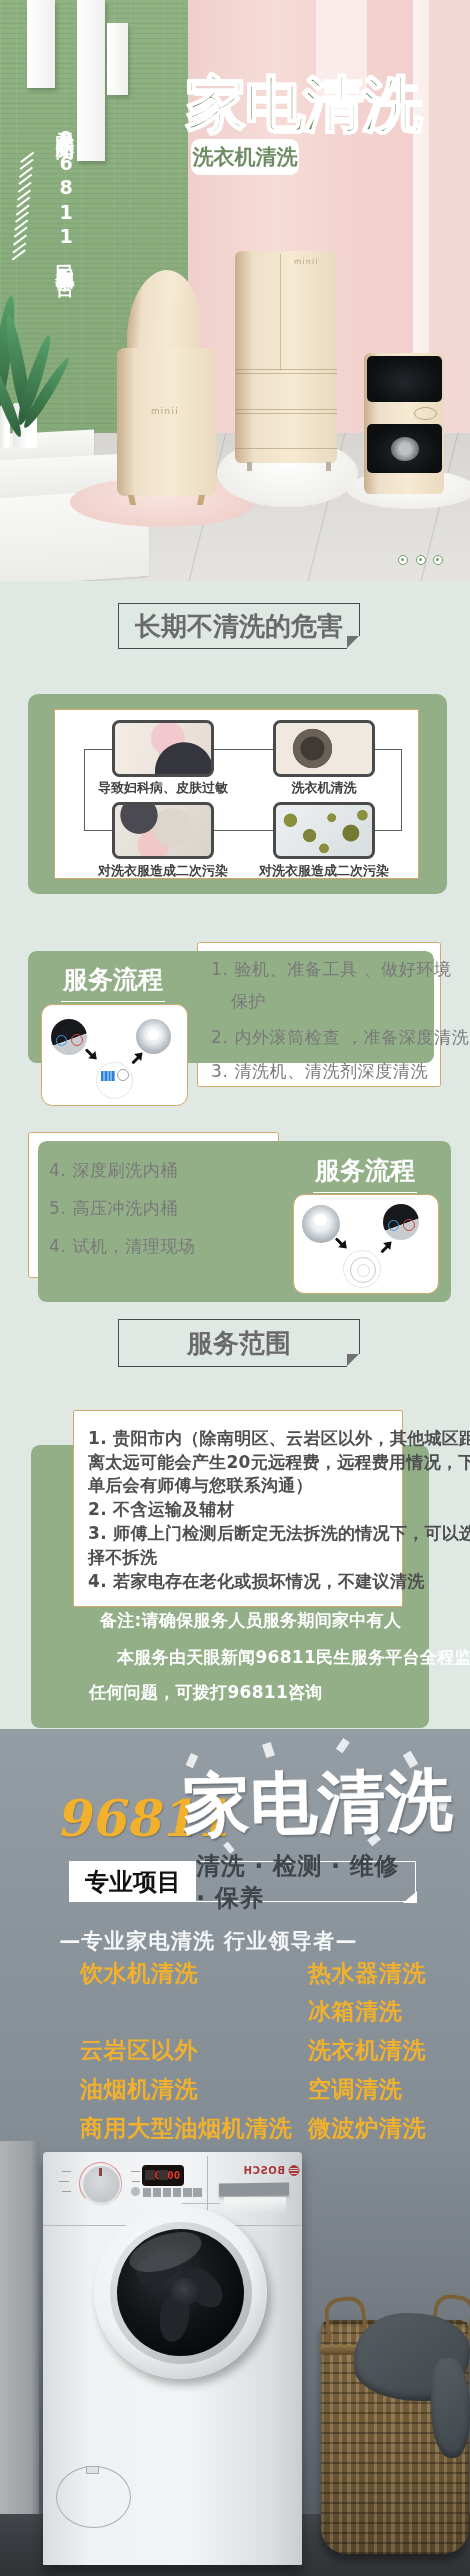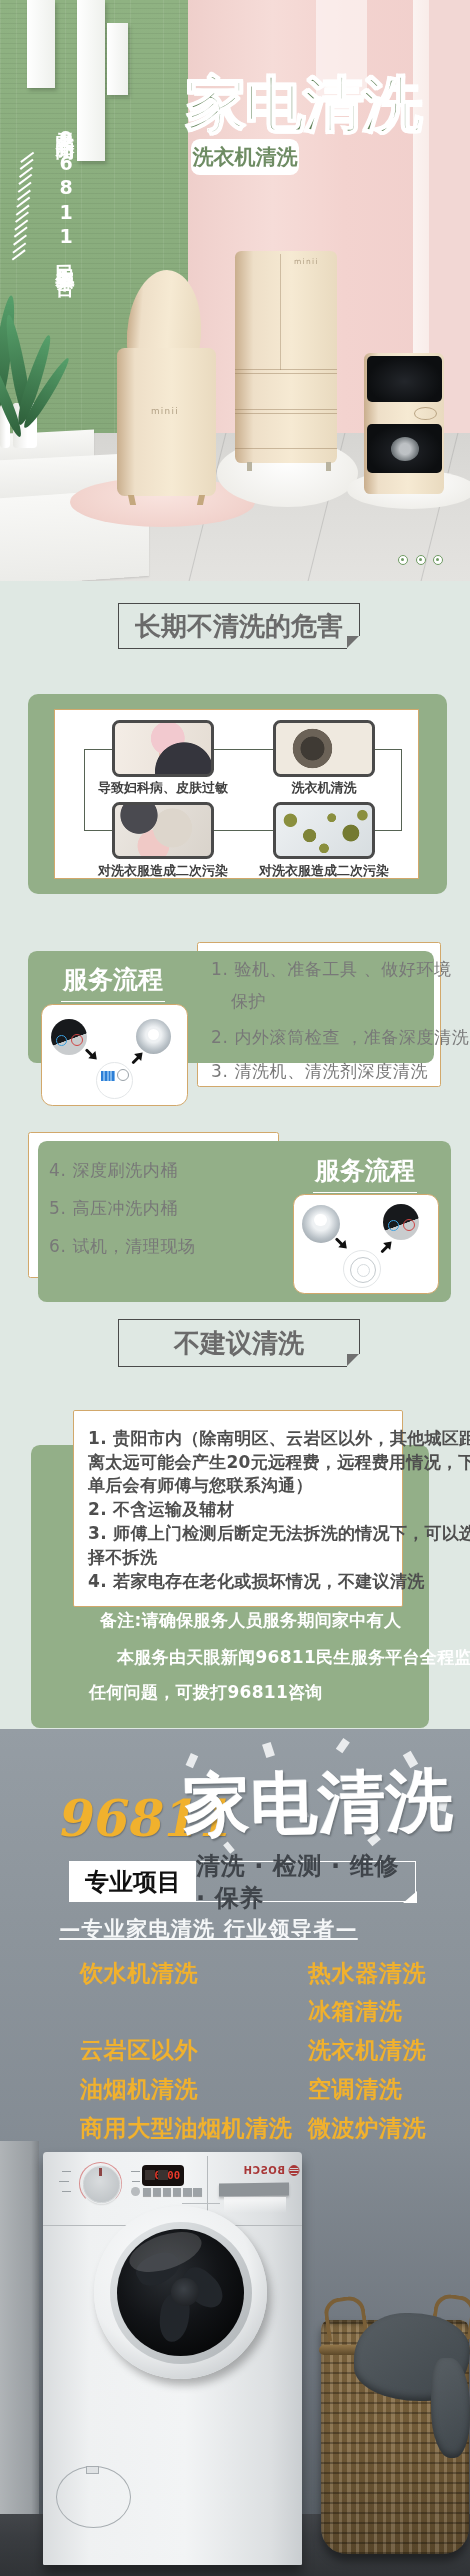--- a/index.html
+++ b/index.html
@@ -330,24 +330,24 @@
           <span class="stem"></span>
           <span class="head"></span>
         </div>
       <div class="arr" style="position:absolute;left:84px;top:44px;transform:rotate(-45deg);">
           <span class="stem"></span>
           <span class="head"></span>
         </div>
     </div>
     <div class="abs pline" style="left:49px;top:578px;">4. 深度刷洗内桶</div>
     <div class="abs pline" style="left:49px;top:616px;">5. 高压冲洗内桶</div>
-    <div class="abs pline" style="left:49px;top:654px;">6. 试机，清理现场</div>
+    <div class="abs pline" style="left:49px;top:654px;">4. 试机，清理现场</div>
 
     <div class="abs tbox" style="left:118px;top:738px;width:240px;height:46px;font-size:26px;">
-      <span>不建议清洗</span>
+      <span>服务范围</span>
       <span class="fold"></span>
     </div>
 
     <div class="abs gcard" style="left:31px;top:864px;width:398px;height:283px;border-radius:8.8px;"></div>
     <div class="abs wpanel" style="left:73px;top:829px;width:328px;height:195px;border-radius:1.9px;"></div>
     <div class="abs sline" style="left:88px;top:846px;">1. 贵阳市内（除南明区、云岩区以外，其他城区距</div>
     <div class="abs sline" style="left:88px;top:870px;">离太远可能会产生20元远程费，远程费用情况，下</div>
     <div class="abs sline" style="left:88px;top:893px;">单后会有师傅与您联系沟通）</div>
     <div class="abs sline" style="left:88px;top:917px;">2. 不含运输及辅材</div>
     <div class="abs sline" style="left:88px;top:941px;">3. 师傅上门检测后断定无法拆洗的情况下，可以选</div>
@@ -371,21 +371,21 @@
 
     <div class="abs num-gold" style="left:60px;top:60px;">96811</div>
     <div class="abs big-title" style="left:183px;top:29px;">家电清洗</div>
 
     <div class="abs probar" style="left:69px;top:132px;width:345px;height:39px;">
       <div class="lseg">专业项目</div>
       <div class="rseg">清洗 · 检测 · 维修 · 保养</div>
       <span class="fold-w2"></span>
     </div>
 
-    <div class="abs tagline" style="left:0;top:186px;width:417px;text-decoration:underline;">—专业家电清洗 行业领导者—</div>
+    <div class="abs tagline" style="left:0;top:198px;width:417px;">—专业家电清洗 行业领导者—</div>
 
     <div class="abs svc" style="left:80px;top:229px;">饮水机清洗</div>
     <div class="abs svc" style="left:308px;top:229px;">热水器清洗</div>
     <div class="abs svc" style="left:308px;top:267px;">冰箱清洗</div>
     <div class="abs svc" style="left:80px;top:306px;">云岩区以外</div>
     <div class="abs svc" style="left:308px;top:306px;">洗衣机清洗</div>
     <div class="abs svc" style="left:80px;top:345px;">油烟机清洗</div>
     <div class="abs svc" style="left:308px;top:345px;">空调清洗</div>
     <div class="abs svc" style="left:80px;top:384px;">商用大型油烟机清洗</div>
     <div class="abs svc" style="left:308px;top:384px;">微波炉清洗</div>

